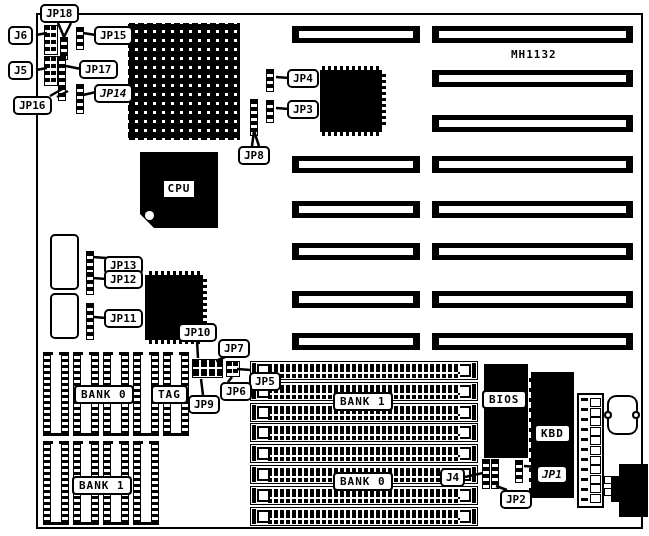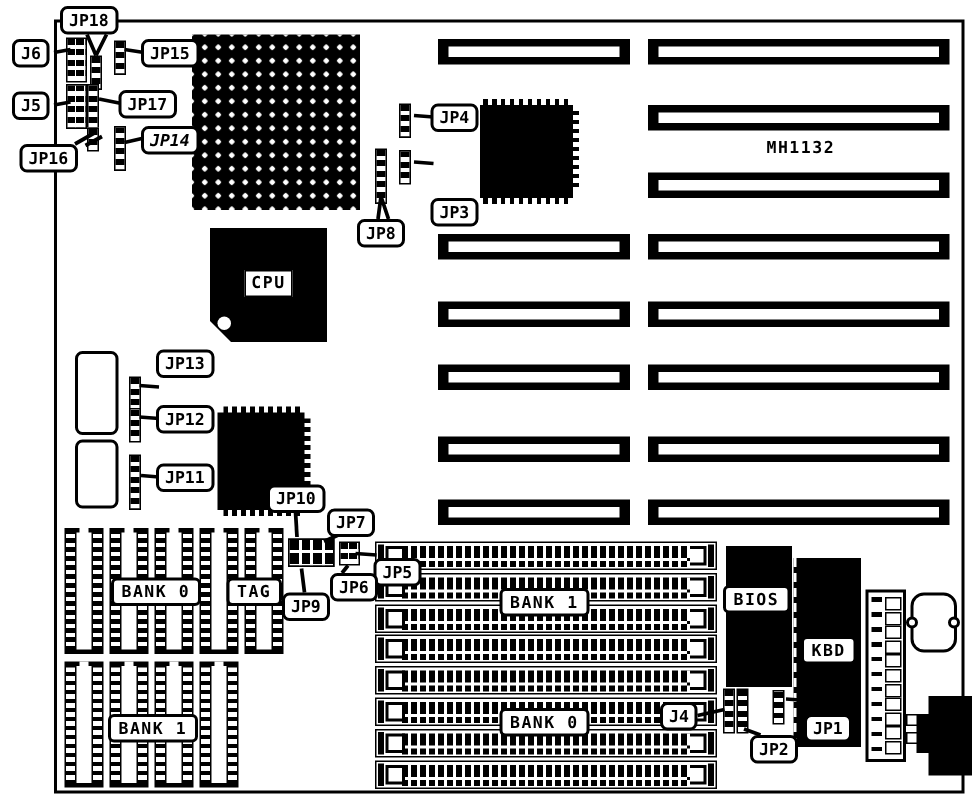--- a/index.html
+++ b/index.html
@@ -75,21 +75,21 @@
   .model{font-size:11px;letter-spacing:1px;z-index:2;font-weight:bold;}
   svg.leads{position:absolute;left:0;top:0;z-index:5;}
 </style>
 </head>
 <body>
 
 <div class="stage">
 
   <div class="abs board" style="left:36px;top:13px;width:607px;height:516px;"></div>
 
-  <div class="abs model" style="left:511px;top:48px;margin-top:44px;">MH1132</div>
+  <div class="abs model" style="left:511px;top:48px;">MH1132</div>
 
   <div class="abs pga" style="left:128px;top:23px;width:112px;height:117px;"></div>
 
   <div class="abs cpu" style="left:140px;top:152px;width:78px;height:76px;"></div>
   <div class="abs cpu-dot" style="left:145px;top:211px;"></div>
   <div class="abs cpu-label" style="left:163px;top:180px;width:32px;height:18px;">CPU</div>
 
   <div class="abs pins-h" style="left:322px;top:66px;width:58px;"></div>
   <div class="abs pins-h" style="left:322px;top:131px;width:58px;"></div>
   <div class="abs pins-v" style="left:381px;top:74px;height:52px;"></div>
@@ -312,32 +312,32 @@
       <div class="abs jmp" style="left: 491px; top: 459px; width: 8px; height: 30px;"></div>
       <div class="abs jblock" style="left: 192px; top: 359px; width: 31px; height: 19px;"></div>
       <div class="abs callout" style="left: 40px; top: 4px;">JP18</div>
       <div class="abs callout" style="left: 8px; top: 26px;">J6</div>
       <div class="abs callout" style="left: 94px; top: 26px;">JP15</div>
       <div class="abs callout" style="left: 8px; top: 61px;">J5</div>
       <div class="abs callout" style="left: 79px; top: 60px;">JP17</div>
       <div class="abs callout" style="left: 13px; top: 96px;">JP16</div>
       <div class="abs callout" style="left: 94px; top: 84px; font-style: italic;">JP14</div>
       <div class="abs callout" style="left: 287px; top: 69px;">JP4</div>
-      <div class="abs callout" style="left: 287px; top: 100px; margin-top: 32px;">JP3</div>
+      <div class="abs callout" style="left: 287px; top: 100px;">JP3</div>
       <div class="abs callout" style="left: 238px; top: 146px;">JP8</div>
-      <div class="abs callout" style="left: 104px; top: 233px;">JP13</div>
+      <div class="abs callout" style="left: 104px; top: 256px;">JP13</div>
       <div class="abs callout" style="left: 104px; top: 270px;">JP12</div>
       <div class="abs callout" style="left: 104px; top: 309px;">JP11</div>
       <div class="abs callout" style="left: 178px; top: 323px;">JP10</div>
       <div class="abs callout" style="left: 218px; top: 339px;">JP7</div>
       <div class="abs callout" style="left: 249px; top: 372px;">JP5</div>
       <div class="abs callout" style="left: 220px; top: 382px;">JP6</div>
       <div class="abs callout" style="left: 188px; top: 395px;">JP9</div>
       <div class="abs callout" style="left: 440px; top: 468px;">J4</div>
-      <div class="abs callout" style="left: 536px; top: 476px;">JP1</div>
+      <div class="abs callout" style="left: 536px; top: 465px; font-style: italic;">JP1</div>
       <div class="abs callout" style="left: 500px; top: 490px;">JP2</div>
     </div>
 
   <div class="abs biglabel" style="left:74px;top:385px;">BANK 0</div>
   <div class="abs biglabel" style="left:151px;top:385px;">TAG</div>
   <div class="abs biglabel" style="left:72px;top:476px;">BANK 1</div>
   <div class="abs biglabel" style="left:333px;top:392px;">BANK 1</div>
   <div class="abs biglabel" style="left:333px;top:472px;">BANK 0</div>
 
   <svg class="leads" width="649" height="536">

